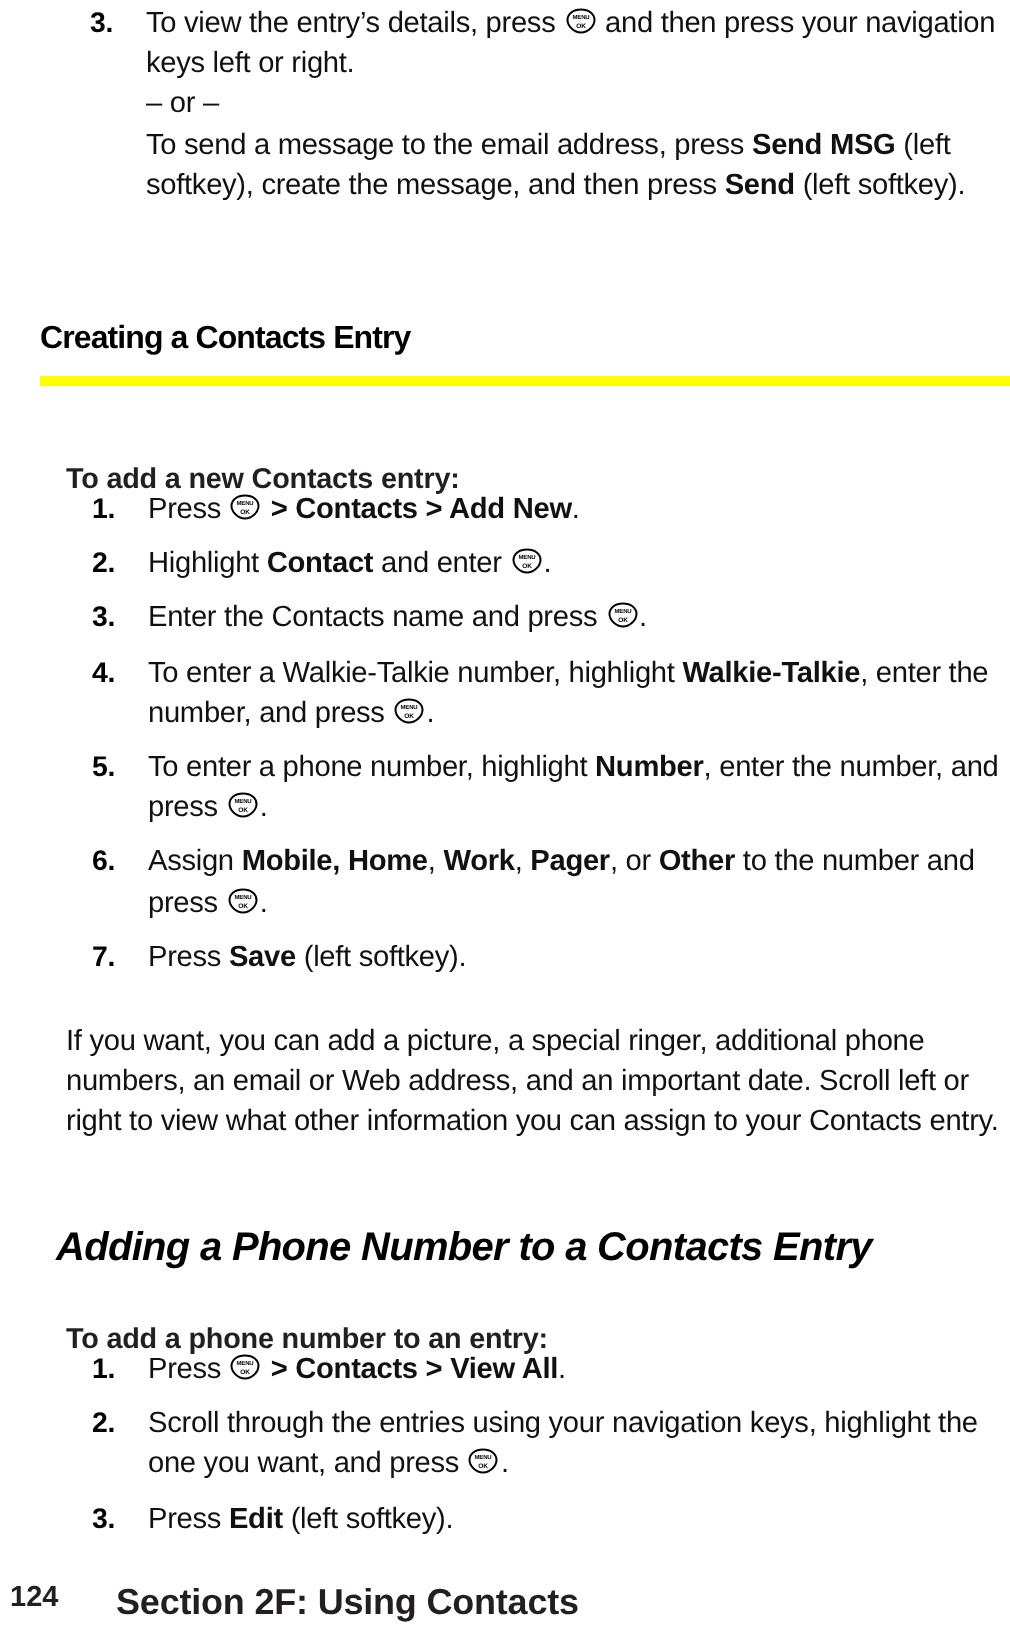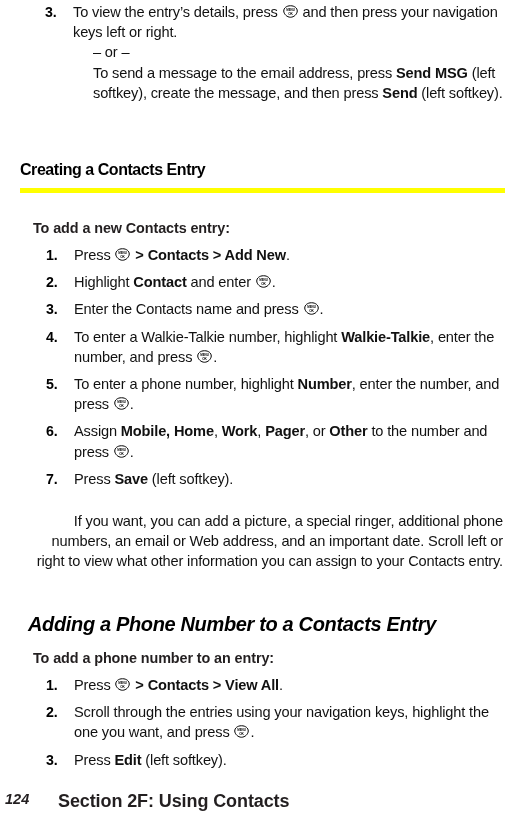--- a/index.html
+++ b/index.html
@@ -60,21 +60,21 @@
   }
 
   
   .top-list {
     position: absolute;
     left: 45px;
     top: 2px;
     width: 458px;
   }
   .top-list li { margin-bottom: 0; }
-  .top-list .sub-line { display: block; margin-left: 20px; }
+  .top-list .sub-line { display: block; }
 
   
   .h1-wrap {
     position: absolute;
     left: 20px;
     top: 157px;
     width: 485px;
   }
   .h1 {
     font-size: 16px;
@@ -103,46 +103,46 @@
     margin: 0;
     font-style: italic;
   }
 
   
   .leadin {
     font-size: 14.4px;
     font-weight: bold;
     color: #231f20;
     letter-spacing: -0.1px;
+    margin-top: 12px;
   }
 
   #leadin-1 { position: absolute; left: 33px; top: 220px; }
   #leadin-2 { position: absolute; left: 33px; top: 650px; }
 
   
   #main-list   { position: absolute; left: 46px; top: 245px; width: 456px; }
-  #note-para   { position: absolute; left: 33px; top: 511px; width: 470px; text-align: right; }
+  #note-para   { position: absolute; left: 33px; top: 511px; width: 470px; }
   #second-list { position: absolute; left: 46px; top: 675px; width: 456px; }
 
   
   .footer {
     position: absolute;
     left: 0;
     top: 791px;
     width: 505px;
     height: 24px;
   }
   .footer .pagenum {
     position: absolute;
     left: 5px;
     top: 0;
     font-size: 14.5px;
     font-weight: bold;
     color: #231f20;
-    font-style: italic;
   }
   .footer .sectiontext {
     position: absolute;
     left: 58px;
     top: 0;
     font-size: 18px;
     font-weight: bold;
     color: #231f20;
     letter-spacing: -0.1px;
   }

